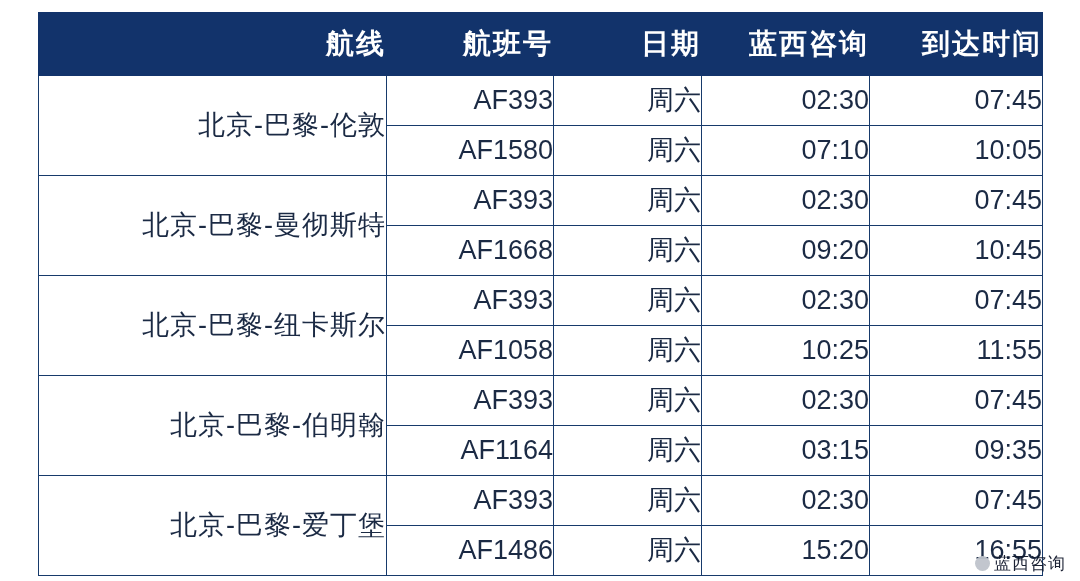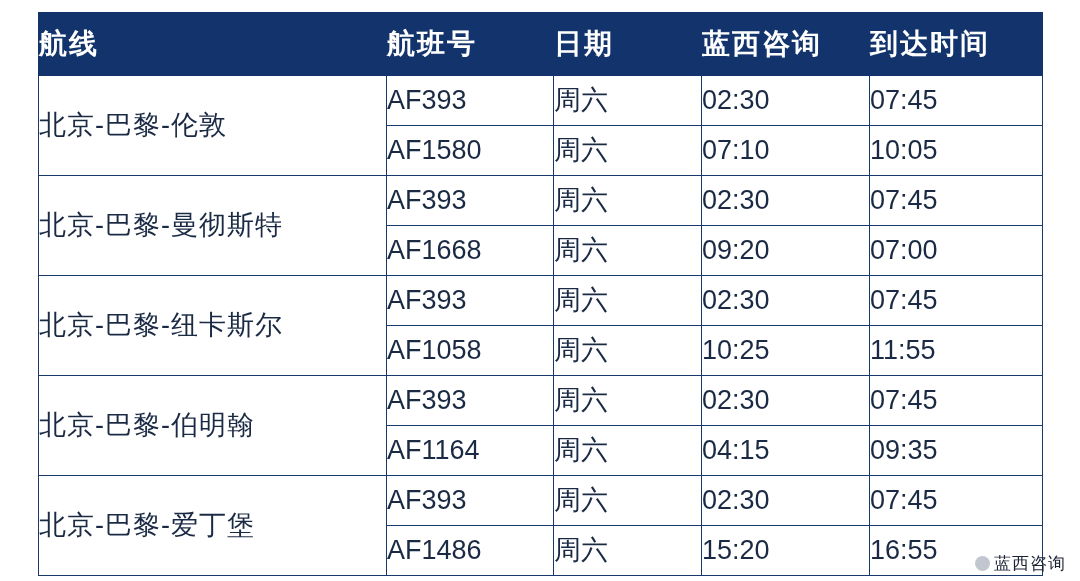--- a/index.html
+++ b/index.html
@@ -21,21 +21,21 @@
     width: 1004px;
   }
   table.flight-table {
     border-collapse: collapse;
     table-layout: fixed;
     width: 1004px;
   }
   table.flight-table th,
   table.flight-table td {
     border: 1px solid #173a6b;
-    text-align: left;
+    text-align: right;
     vertical-align: middle;
     color: #1b2a44;
     font-size: 27px;
     font-weight: normal;
     padding: 0;
     height: 49px;
     line-height: 1.1;
     white-space: nowrap;
   }
   table.flight-table thead th {
@@ -117,21 +117,21 @@
         <td class="route-cell" rowspan="2">北京-巴黎-曼彻斯特</td>
         <td>AF393</td>
         <td>周六</td>
         <td>02:30</td>
         <td>07:45</td>
       </tr>
       <tr>
         <td>AF1668</td>
         <td>周六</td>
         <td>09:20</td>
-        <td>07:00</td>
+        <td>10:45</td>
       </tr>
 
       <tr>
         <td class="route-cell" rowspan="2">北京-巴黎-纽卡斯尔</td>
         <td>AF393</td>
         <td>周六</td>
         <td>02:30</td>
         <td>07:45</td>
       </tr>
       <tr>
@@ -144,21 +144,21 @@
       <tr>
         <td class="route-cell" rowspan="2">北京-巴黎-伯明翰</td>
         <td>AF393</td>
         <td>周六</td>
         <td>02:30</td>
         <td>07:45</td>
       </tr>
       <tr>
         <td>AF1164</td>
         <td>周六</td>
-        <td>04:15</td>
+        <td>03:15</td>
         <td>09:35</td>
       </tr>
 
       <tr>
         <td class="route-cell" rowspan="2">北京-巴黎-爱丁堡</td>
         <td>AF393</td>
         <td>周六</td>
         <td>02:30</td>
         <td>07:45</td>
       </tr>

